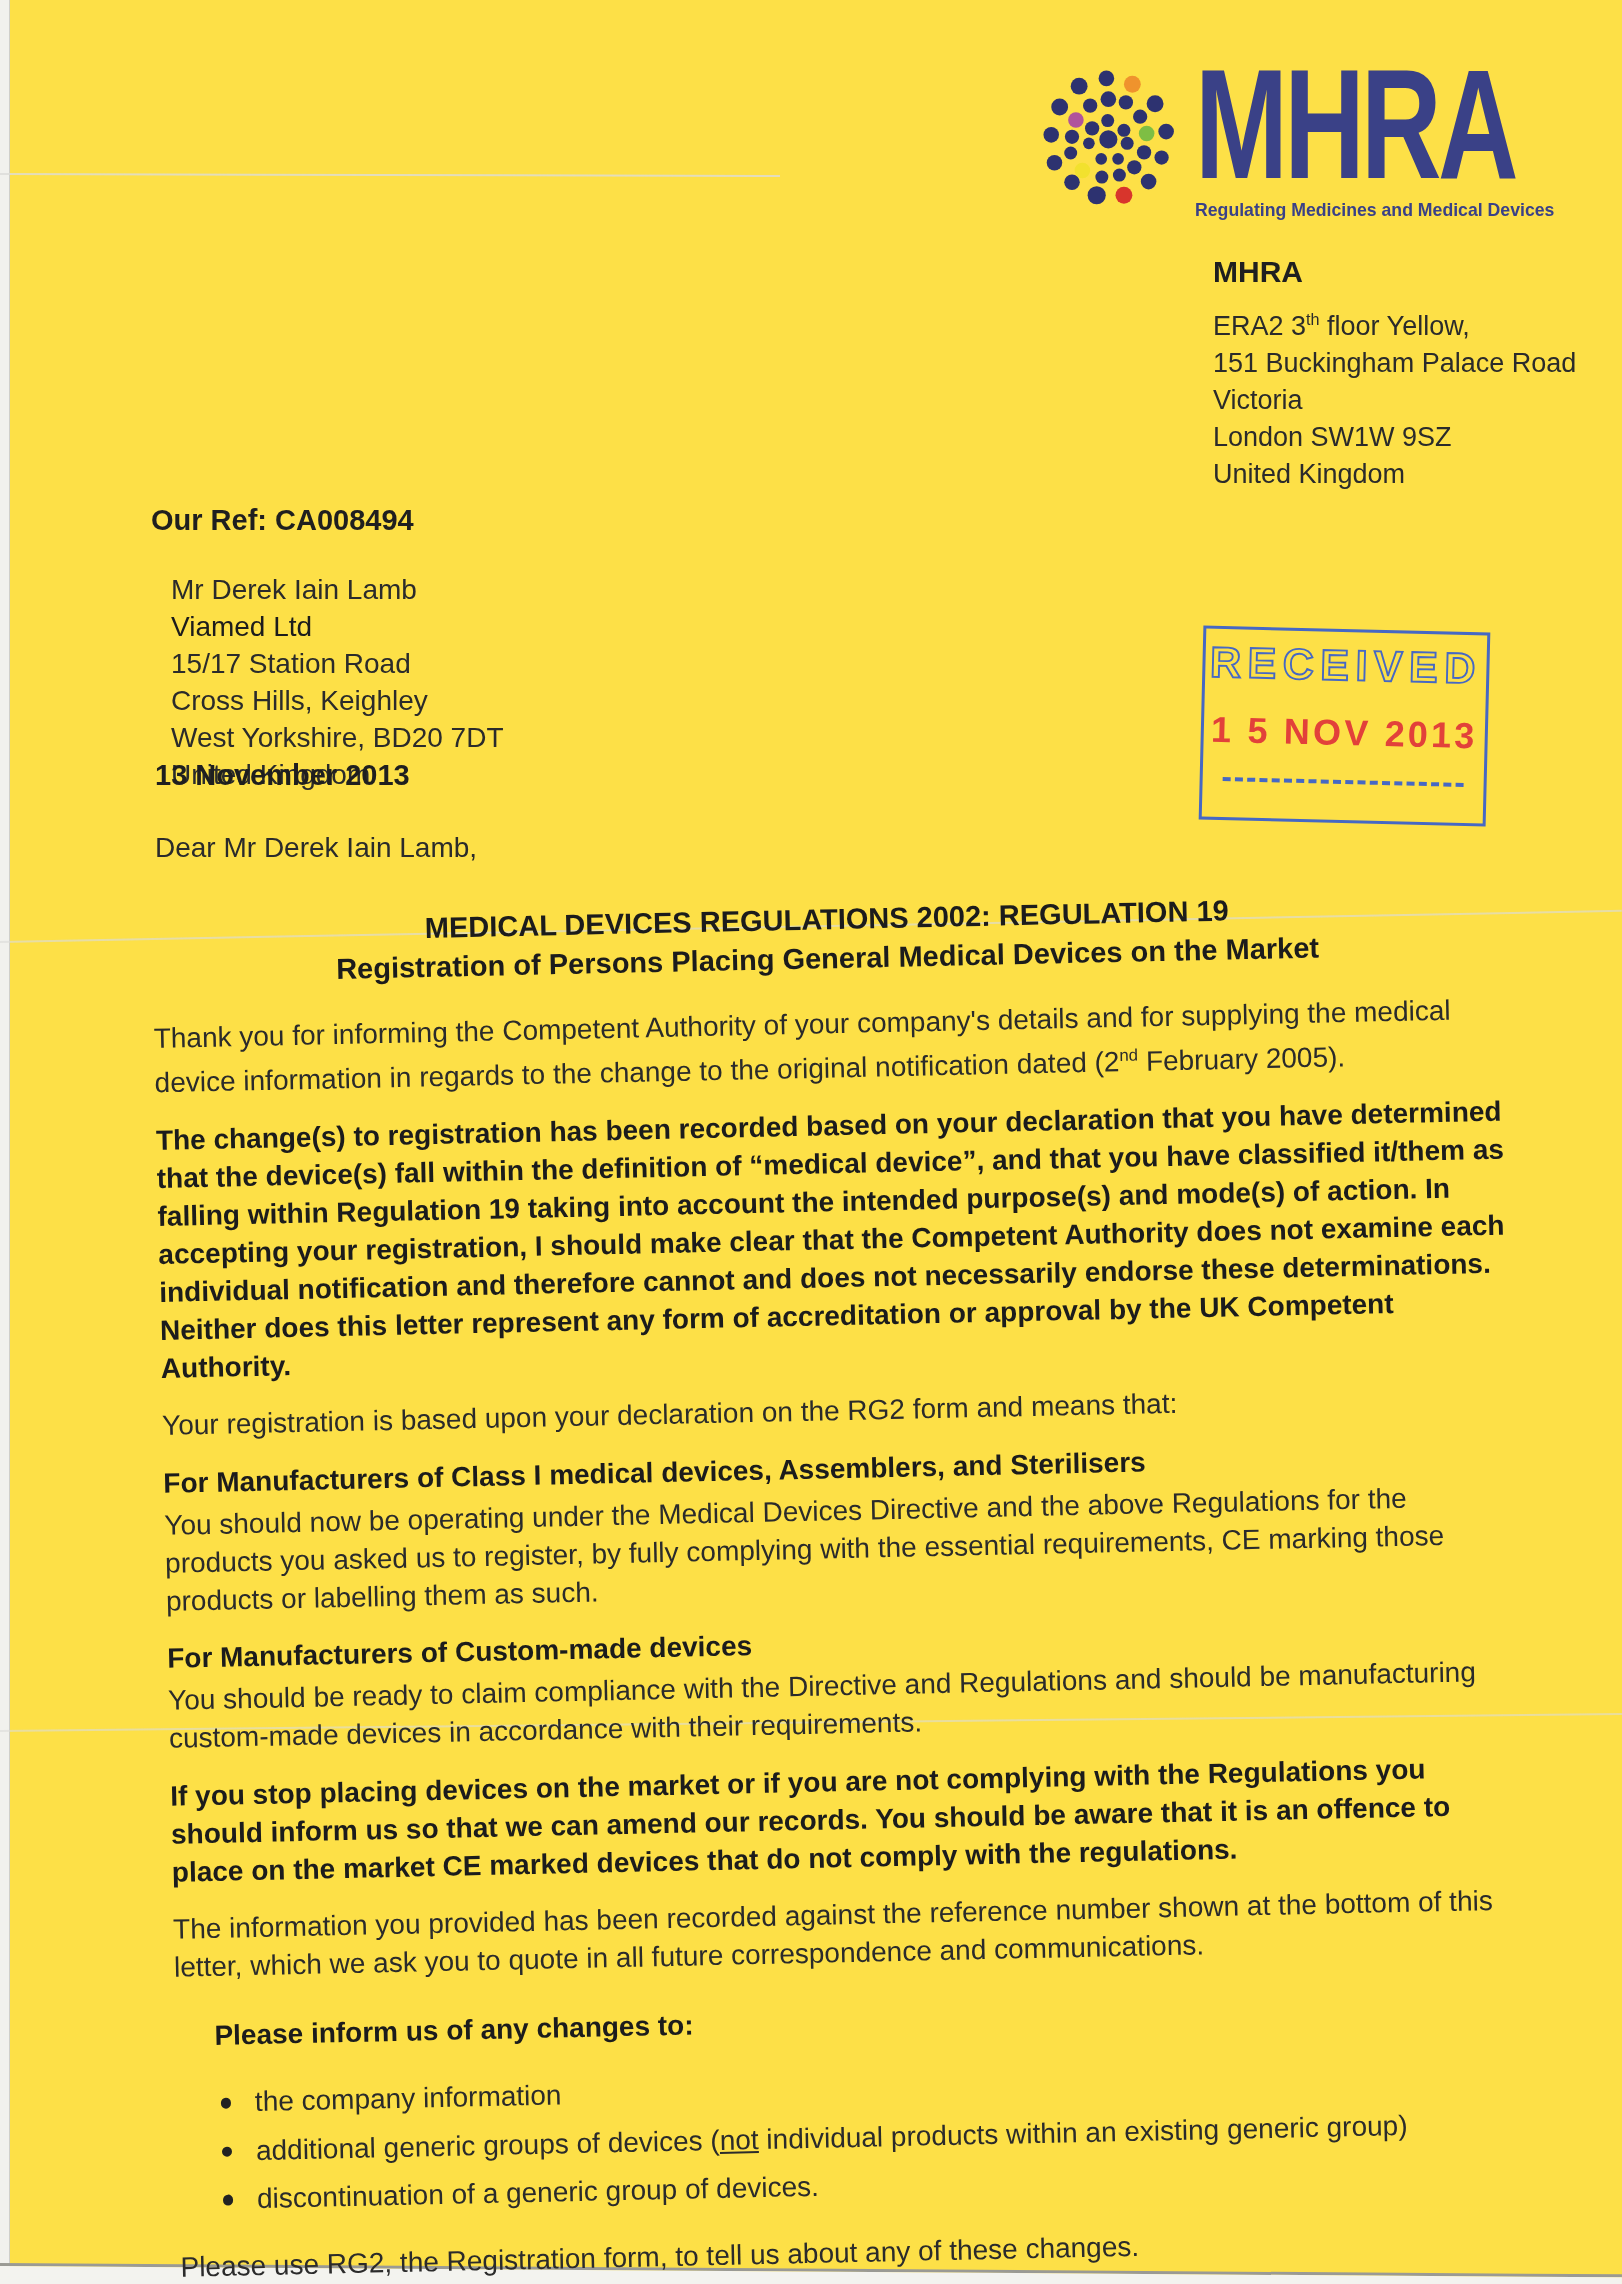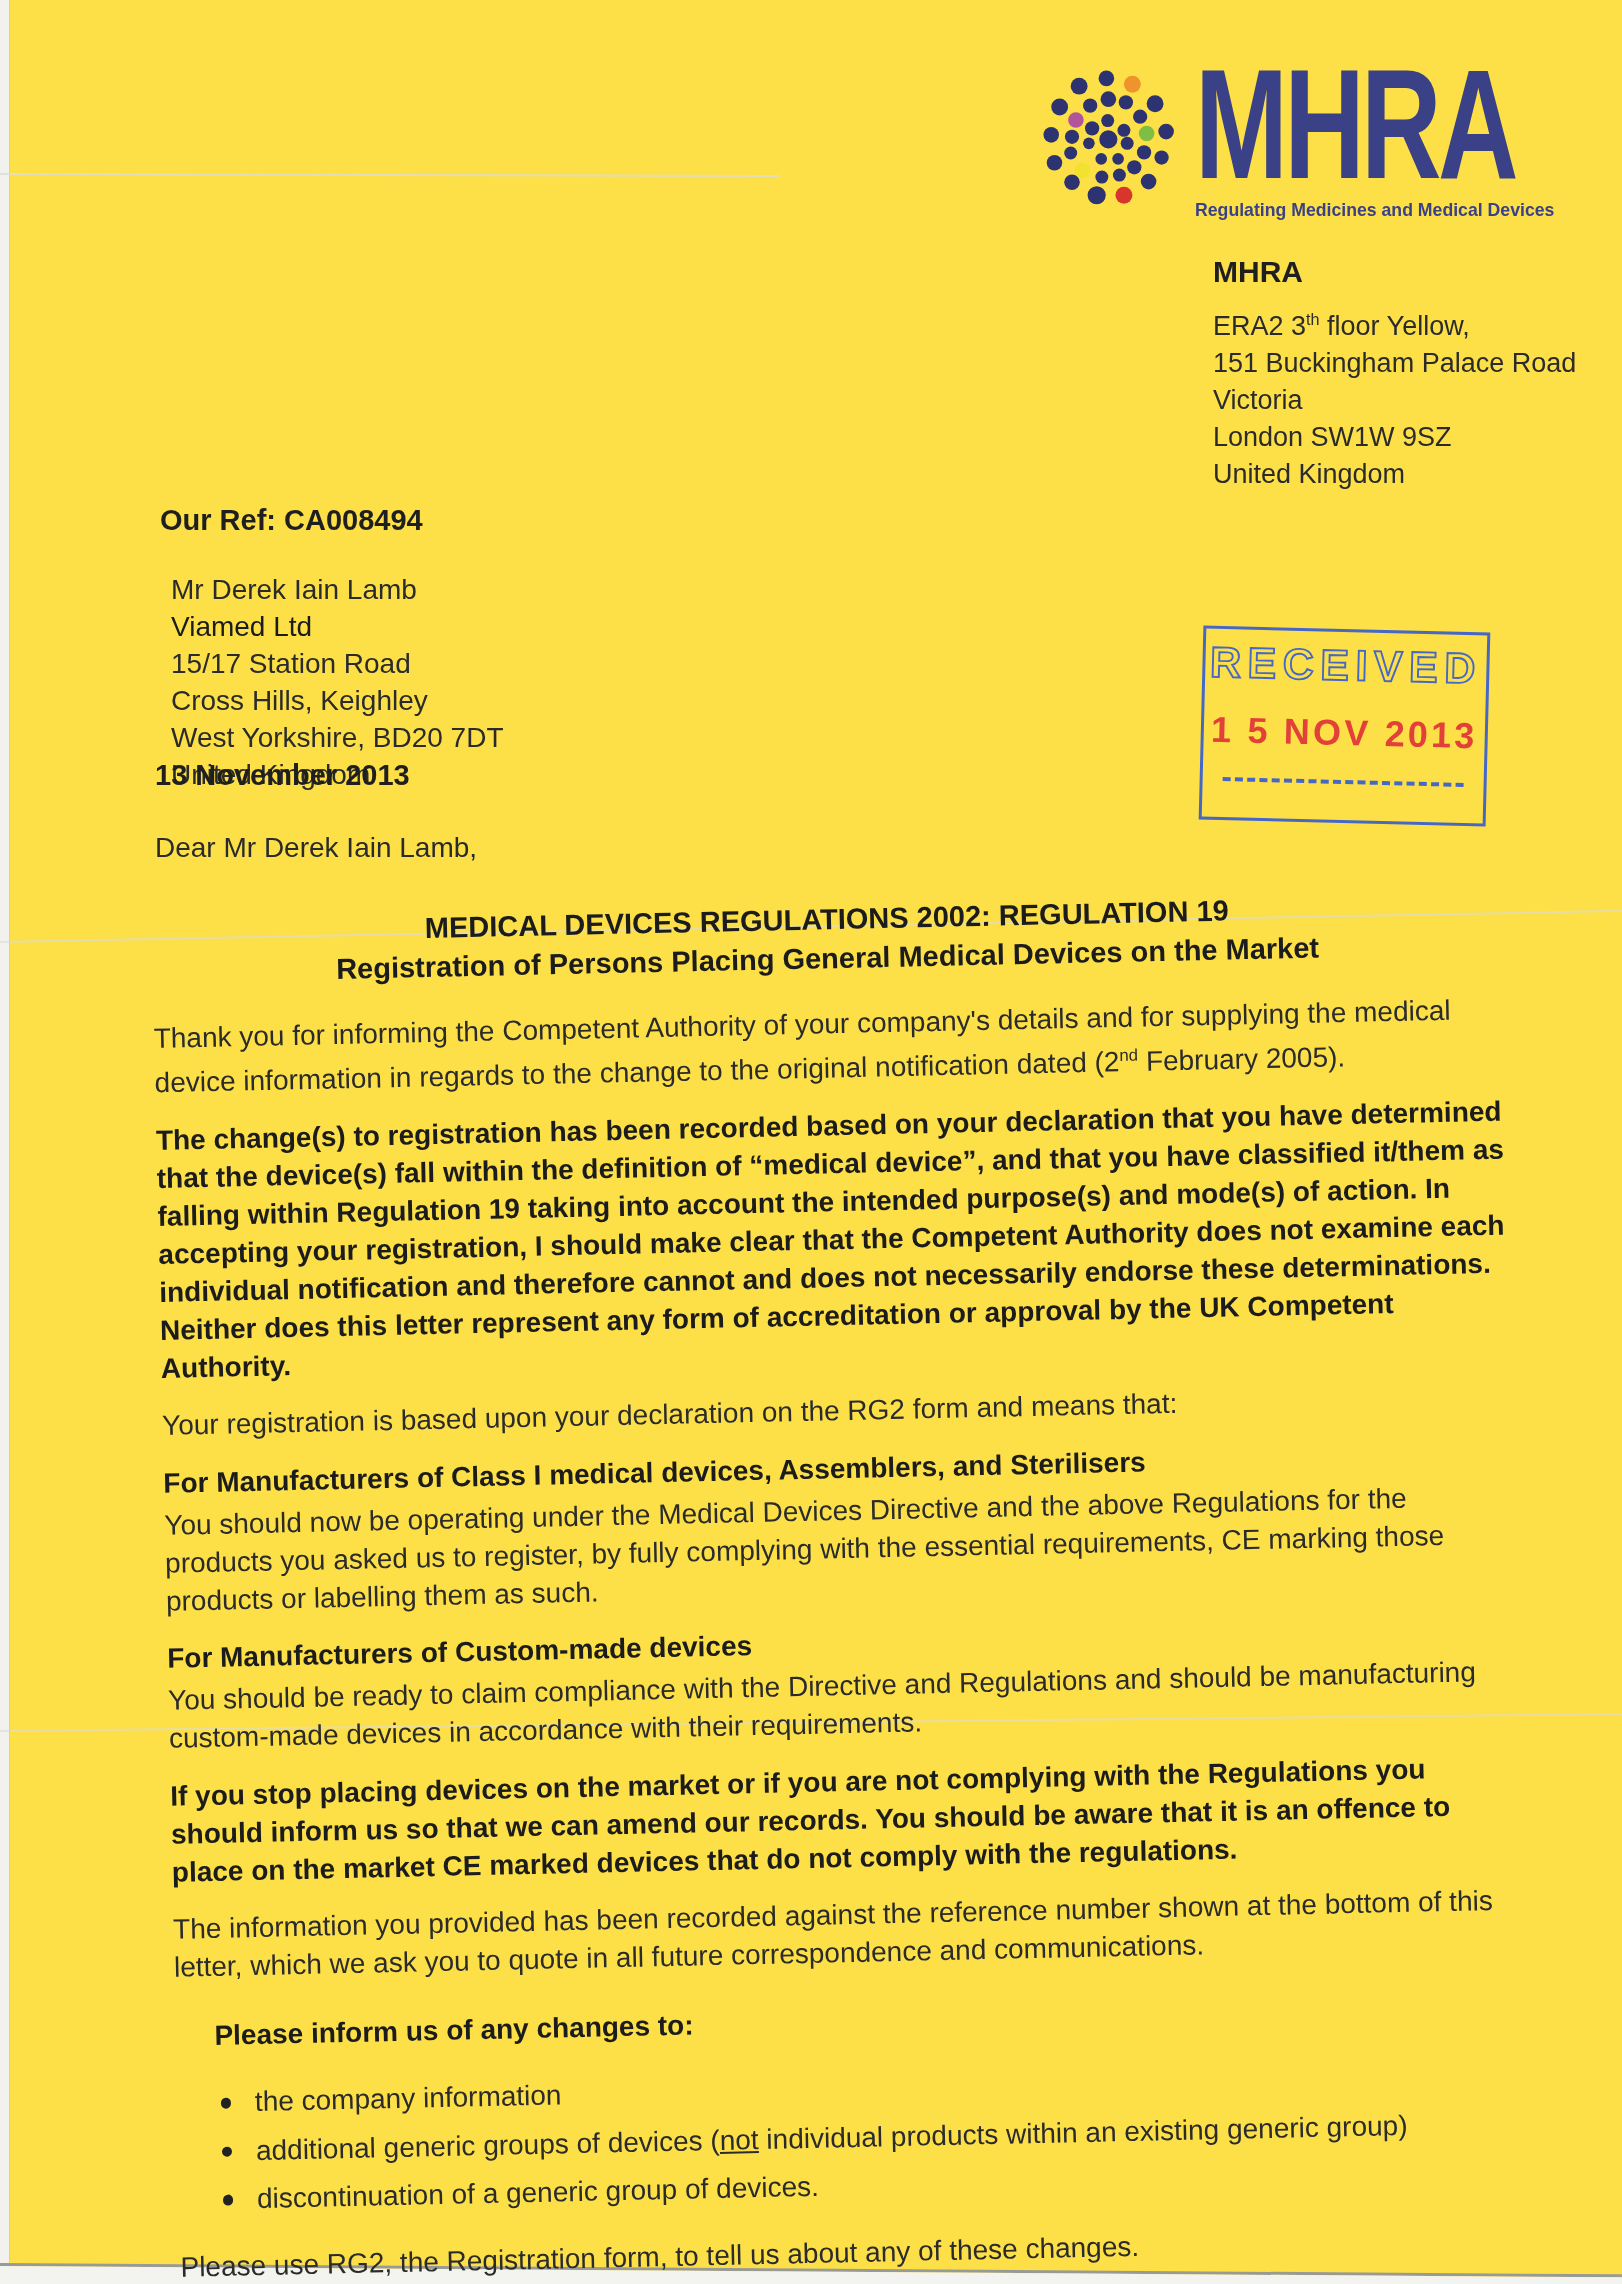--- a/index.html
+++ b/index.html
@@ -34,21 +34,21 @@
     transform:scaleX(.93);transform-origin:left top;white-space:nowrap;
   }
 
   
   .sender{position:absolute;left:1213px;top:255px;}
   .sender-title{font-weight:bold;font-size:30px;margin-bottom:11.7px;color:#1f1f1f;}
   .sender .line{font-size:27px;line-height:37px;color:#2b2b2b;}
   sup{font-size:.6em;}
 
   
-  .our-ref{position:absolute;left:160px;top:504px;font-weight:bold;font-size:29px;color:#1f1f1f;}
+  .our-ref{position:absolute;left:151px;top:504px;font-weight:bold;font-size:29px;color:#1f1f1f;}
   .recipient{position:absolute;left:171px;top:571px;font-size:28px;line-height:37px;color:#2b2b2b;}
   .recipient .company{font-weight:normal;color:#1c1c1c;}
 
   
   .stamp{
     position:absolute;left:1201px;top:629px;width:281px;height:188px;
     border:3.9px solid #4668c4;transform:rotate(1.4deg);
     display:flex;flex-direction:column;align-items:center;justify-content:flex-start;
     background:rgba(255,255,255,.0);
   }

